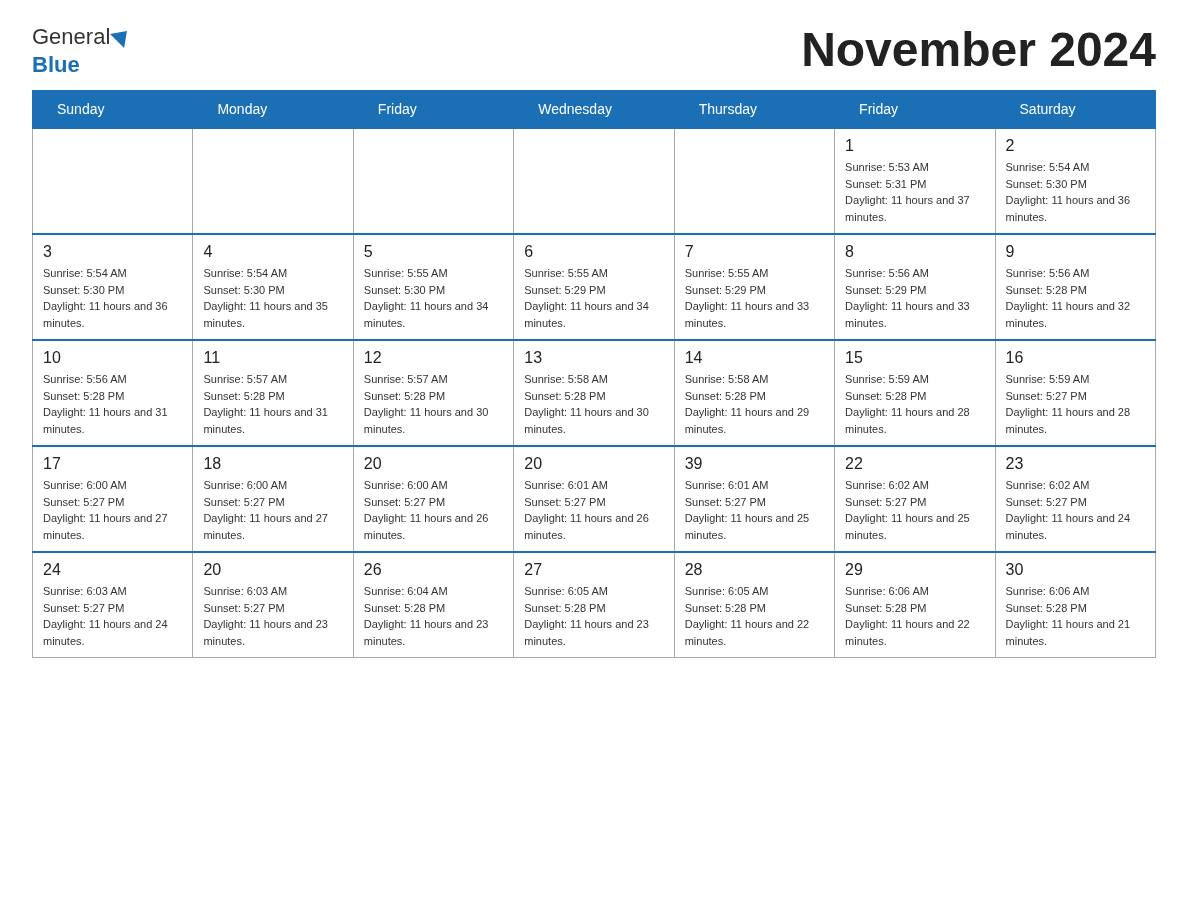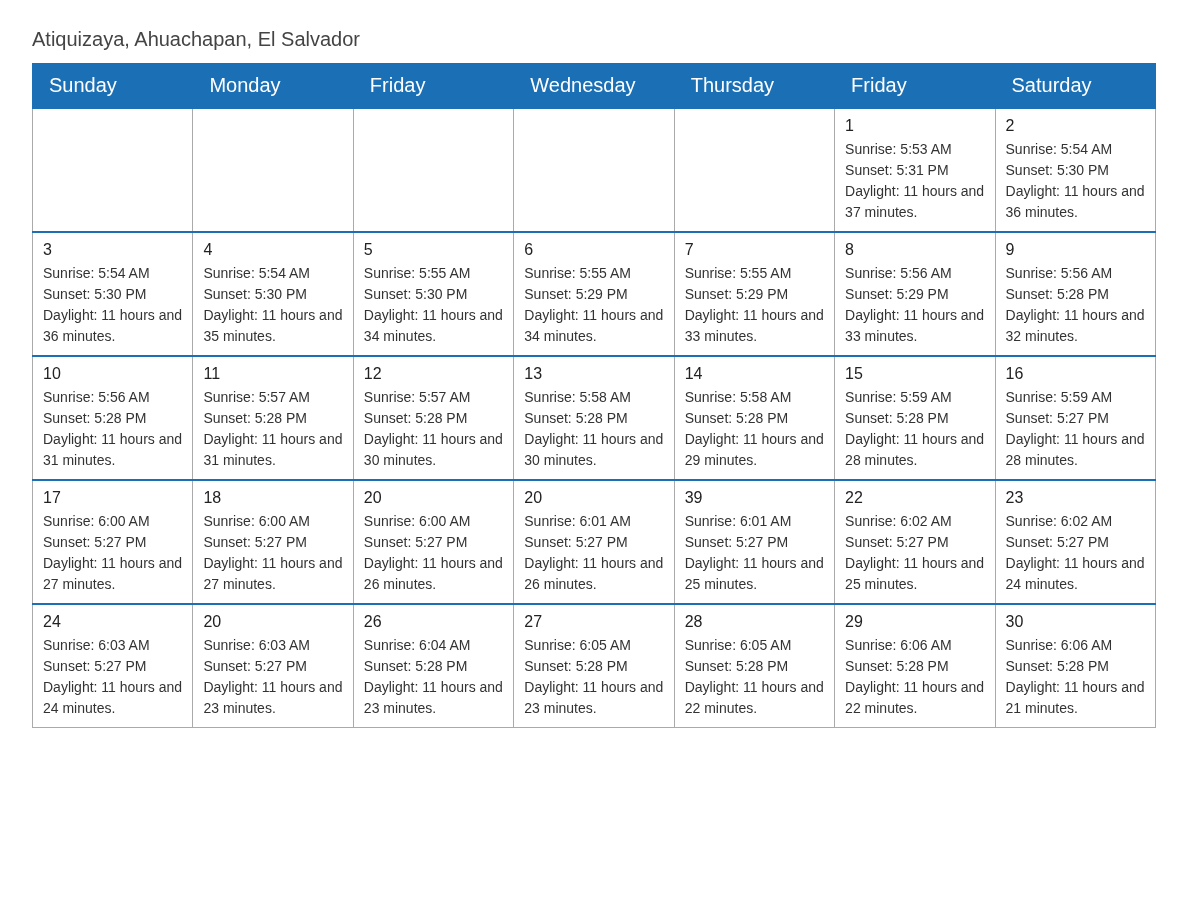--- a/index.html
+++ b/index.html
@@ -63,44 +63,44 @@
       margin-top: 4px;
     }
     .calendar {
       width: 100%;
       border-collapse: collapse;
       margin-top: 12px;
     }
     .calendar th {
       background: #1a6fb5;
       color: #fff;
-      font-size: 20px;
+      font-size: 14px;
       font-weight: normal;
-      padding: 10px 16px;
+      padding: 10px 24px;
       text-align: left;
       border: 1px solid #1a6fb5;
     }
     .calendar td {
       vertical-align: top;
       padding: 8px 10px;
       border: 1px solid #aaa;
       font-size: 12.5px;
       color: #333;
       width: 14.28%;
       min-height: 100px;
     }
     .day-number {
       font-size: 16px;
       color: #222;
       font-weight: normal;
       display: block;
       margin-bottom: 4px;
     }
     .day-info {
-      font-size: 14px;
+      font-size: 11px;
       line-height: 1.5;
       color: #333;
     }
     .empty-cell {
       background: #fff;
     }
     .calendar tbody tr td {
       border-bottom: 1px solid #aaa;
     }
     .calendar tbody tr:first-child td {
@@ -110,22 +110,31 @@
       border-left: 1px solid #aaa;
     }
     .row-divider td {
       border-top: 2px solid #1a6fb5 !important;
     }
   </style>
 </head>
 <body>
 
 <div class="header">
+  <div class="logo">
+    <div class="logo-text">
+      <span class="logo-general">General</span>
+      <span class="logo-triangle"></span>
+    </div>
+    <div style="margin-top:2px;">
+      <span class="logo-blue">Blue</span>
+    </div>
+  </div>
   <div class="title-block">
-    <div class="subtitle">Atiquizaya, Ahuachapan, El Salvador</div>
+    <div class="main-title">November 2024</div>
   </div>
 </div>
 
 <table class="calendar">
   <thead>
     <tr>
     <th>Sunday</th>
         <th>Monday</th>
         <th>Friday</th>
         <th>Wednesday</th>

